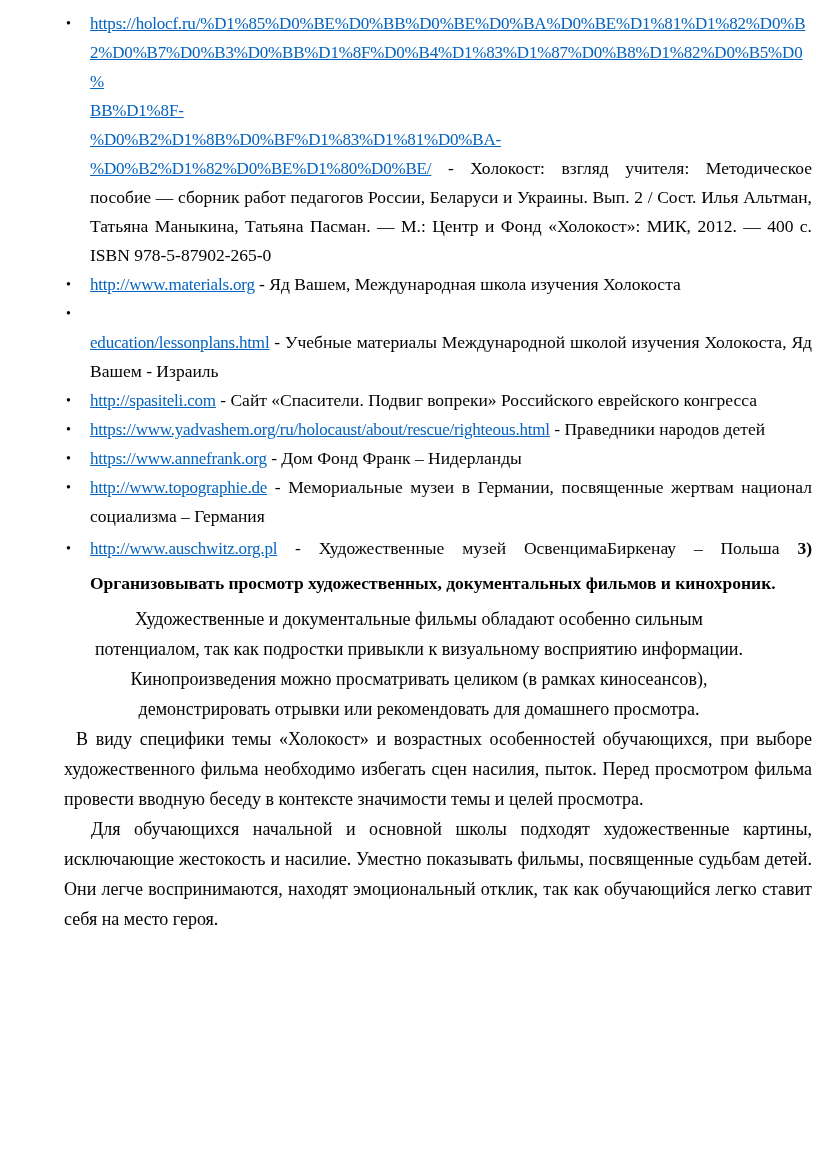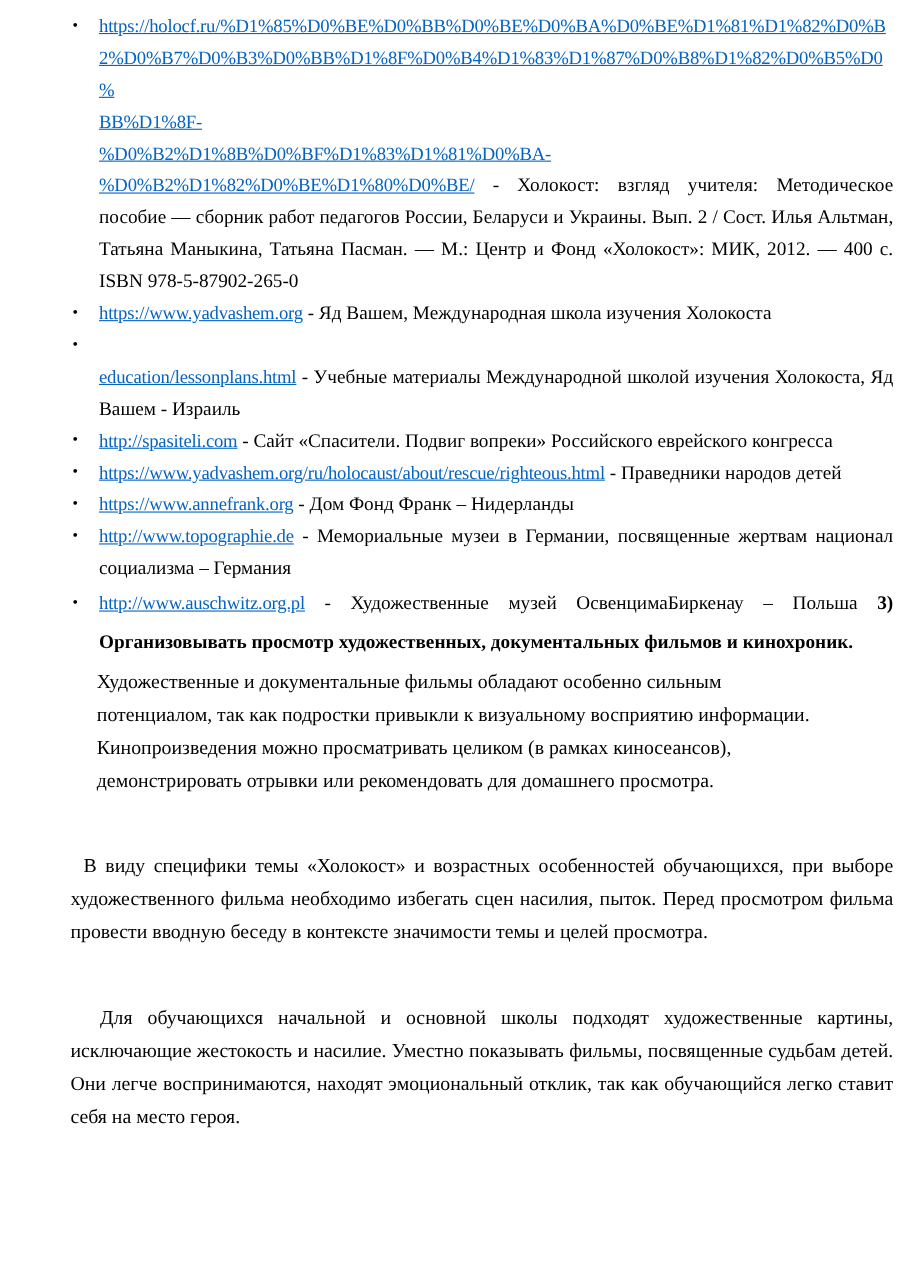--- a/index.html
+++ b/index.html
@@ -53,38 +53,38 @@
 
     .para {
       margin: 0;
       font-size: 18px;
       line-height: 30px;
     }
 
     .para-intro {
       margin: 3px 0 0 24px;
       width: 662px;
-      text-align: left;
+      text-align: center;
     }
 
-    .para-justify { text-align: justify; margin-top: 48px; }
+    .para-justify { text-align: justify; }
 
     .indent-sm { text-indent: 12px; }
     .indent-md { text-indent: 27px; }
   </style>
 </head>
 <body>
 
 <div class="page">
 
   <ul class="resource-list">
 
     <li class="resource-item"><span class="bullet">•</span><a class="link"><span>https://holocf.ru/%D1%85%D0%BE%D0%BB%D0%BE%D0%BA%D0%BE%D1%81%D1%82%D0%B</span><br><span>2%D0%B7%D0%B3%D0%BB%D1%8F%D0%B4%D1%83%D1%87%D0%B8%D1%82%D0%B5%D0%</span><br><span>BB%D1%8F-</span><br><span>%D0%B2%D1%8B%D0%BF%D1%83%D1%81%D0%BA-</span><br><span>%D0%B2%D1%82%D0%BE%D1%80%D0%BE/</span></a><span class="desc"> - Холокост: взгляд учителя: Методическое пособие — сборник работ педагогов России, Беларуси и Украины. Вып. 2 / Сост. Илья Альтман, Татьяна Маныкина, Татьяна Пасман. — М.: Центр и Фонд «Холокост»: МИК, 2012. — 400 с. ISBN 978-5-87902-265-0</span></li>
 
-    <li class="resource-item"><span class="bullet">•</span><a class="link">https://www.yadvashem.org</a><span class="desc"> - Яд Вашем, Международная школа изучения Холокоста</span></li>
+    <li class="resource-item"><span class="bullet">•</span><a class="link">http://www.materials.org</a><span class="desc"> - Яд Вашем, Международная школа изучения Холокоста</span></li>
 
     <li class="resource-item"><span class="bullet">•</span><a class="link"><br><span>education/lessonplans.html</span></a><span class="desc"> - Учебные материалы Международной школой изучения Холокоста, Яд Вашем - Израиль</span></li>
 
     <li class="resource-item"><span class="bullet">•</span><a class="link">http://spasiteli.com</a><span class="desc"> - Сайт «Спасители. Подвиг вопреки» Российского еврейского конгресса</span></li>
 
     <li class="resource-item"><span class="bullet">•</span><a class="link">https://www.yadvashem.org/ru/holocaust/about/rescue/righteous.html</a><span class="desc"> - Праведники народов детей</span></li>
 
     <li class="resource-item"><span class="bullet">•</span><a class="link">https://www.annefrank.org</a><span class="desc"> - Дом Фонд Франк – Нидерланды</span></li>
 
     <li class="resource-item"><span class="bullet">•</span><a class="link">http://www.topographie.de</a><span class="desc"> - Мемориальные музеи в Германии, посвященные жертвам национал социализма – Германия</span></li>

